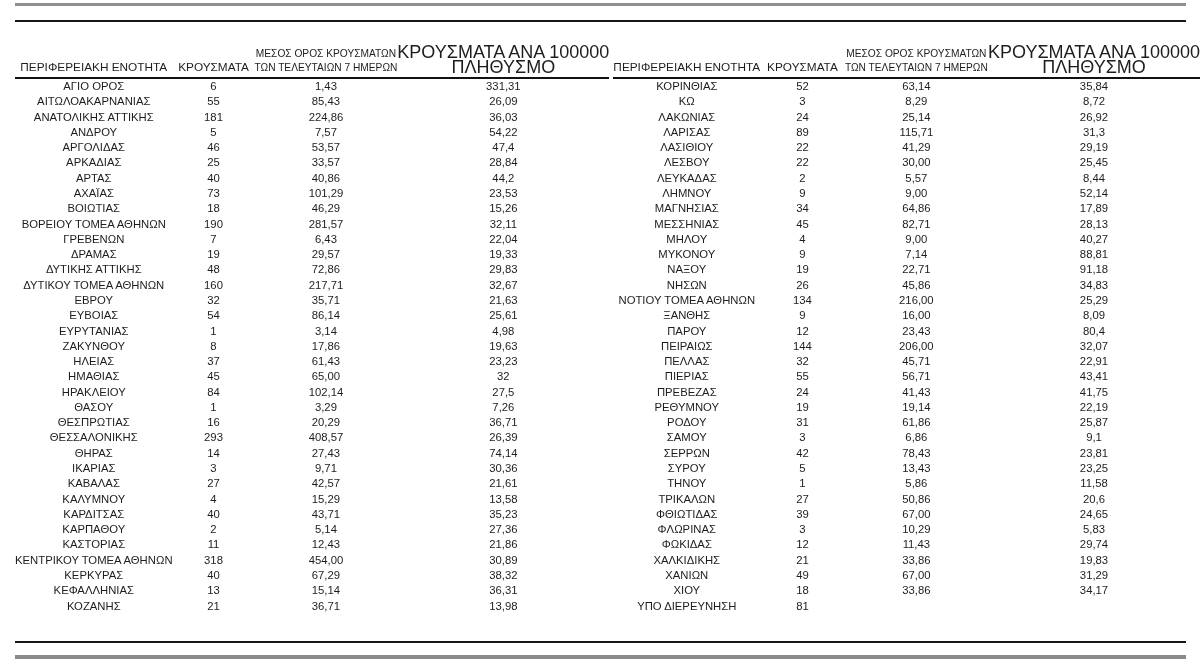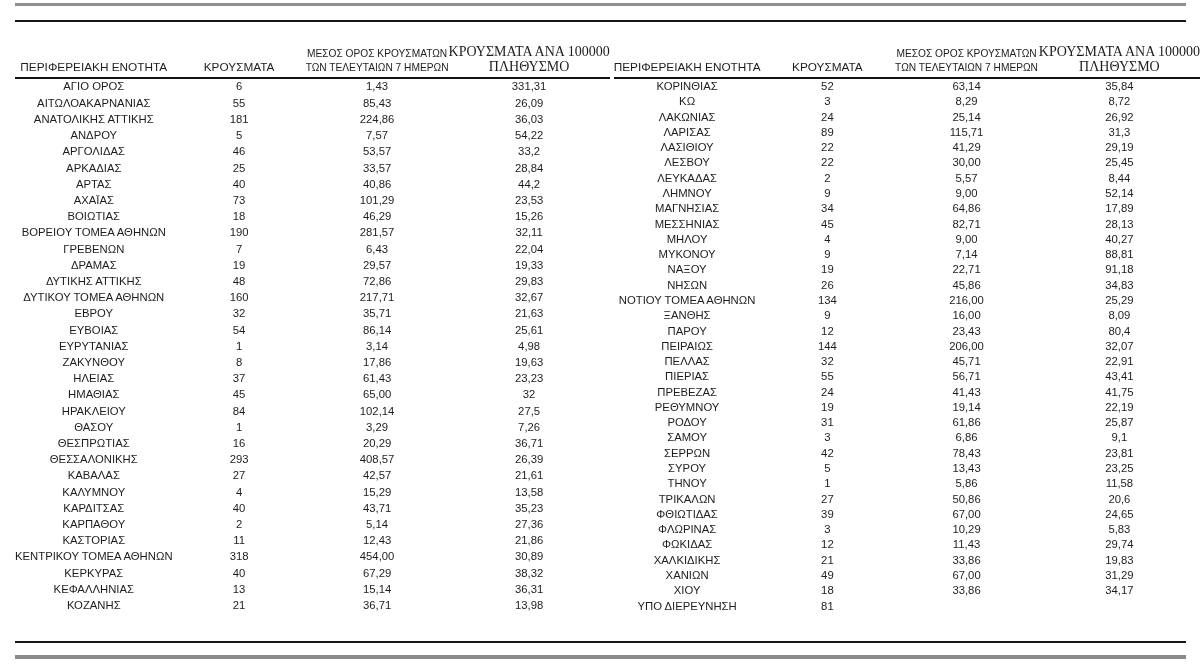--- a/index.html
+++ b/index.html
@@ -38,21 +38,21 @@
   table.cases-table thead th {
     border-bottom: 2px solid #111111;
     vertical-align: bottom;
     font-weight: normal;
     font-size: 11.8px;
     line-height: 14.5px;
     height: 36px;
     padding-bottom: 3px;
   }
   table.cases-table thead th.col-avg7 { font-size: 10.2px; line-height: 13.5px; }
-  table.cases-table thead th.col-per100k { font-size: 14px; line-height: 14.5px; font-family: Liberation Serif, serif; }
+  table.cases-table thead th.col-per100k { font-size: 18px; line-height: 14.5px; }
   table.cases-table tbody td {
     font-size: 11.3px;
     height: 15.28px;
     line-height: 15.28px;
   }
   
   table.left col.c-region  { width: 155px; }
   table.left col.c-cases   { width: 148px; }
   table.left col.c-avg7    { width: 142px; }
   table.left col.c-per100k { width: 144px; }
@@ -115,21 +115,21 @@
           <tr>
             <td>ΑΝΔΡΟΥ</td>
             <td>5</td>
             <td>7,57</td>
             <td>54,22</td>
           </tr>
           <tr>
             <td>ΑΡΓΟΛΙΔΑΣ</td>
             <td>46</td>
             <td>53,57</td>
-            <td>33,2</td>
+            <td>47,4</td>
           </tr>
           <tr>
             <td>ΑΡΚΑΔΙΑΣ</td>
             <td>25</td>
             <td>33,57</td>
             <td>28,84</td>
           </tr>
           <tr>
             <td>ΑΡΤΑΣ</td>
             <td>40</td>
@@ -230,20 +230,32 @@
             <td>ΘΕΣΠΡΩΤΙΑΣ</td>
             <td>16</td>
             <td>20,29</td>
             <td>36,71</td>
           </tr>
           <tr>
             <td>ΘΕΣΣΑΛΟΝΙΚΗΣ</td>
             <td>293</td>
             <td>408,57</td>
             <td>26,39</td>
+          </tr>
+          <tr>
+            <td>ΘΗΡΑΣ</td>
+            <td>14</td>
+            <td>27,43</td>
+            <td>74,14</td>
+          </tr>
+          <tr>
+            <td>ΙΚΑΡΙΑΣ</td>
+            <td>3</td>
+            <td>9,71</td>
+            <td>30,36</td>
           </tr>
           <tr>
             <td>ΚΑΒΑΛΑΣ</td>
             <td>27</td>
             <td>42,57</td>
             <td>21,61</td>
           </tr>
           <tr>
             <td>ΚΑΛΥΜΝΟΥ</td>
             <td>4</td>

